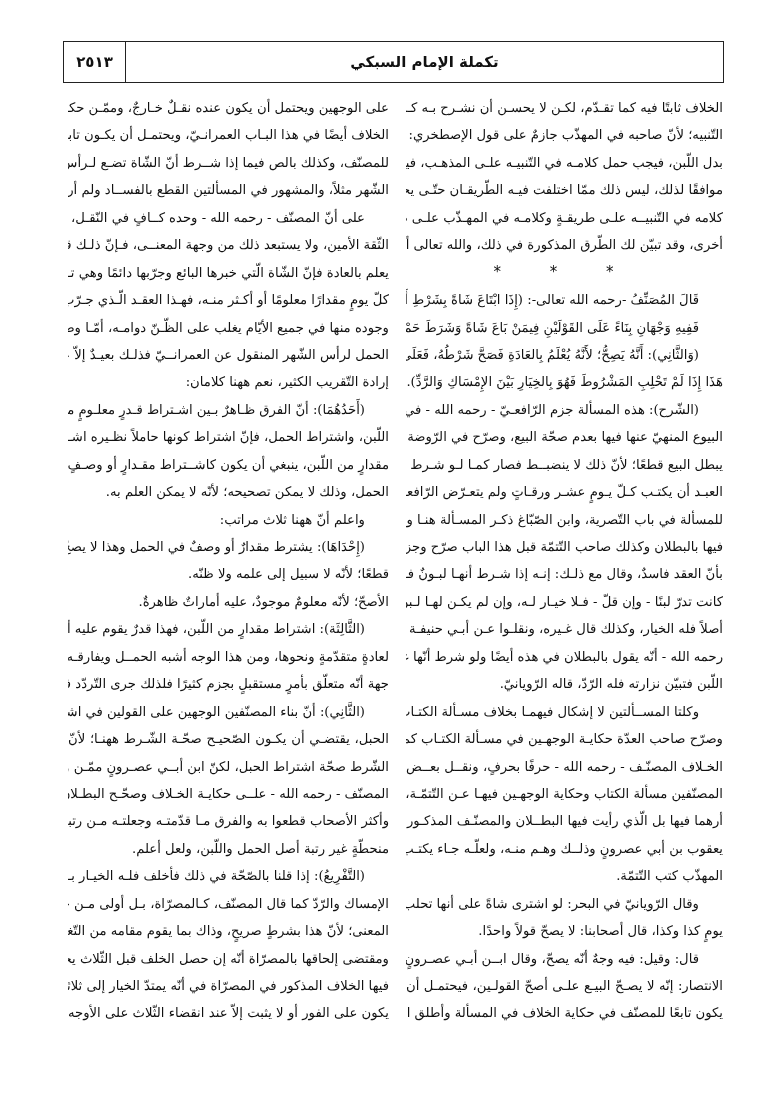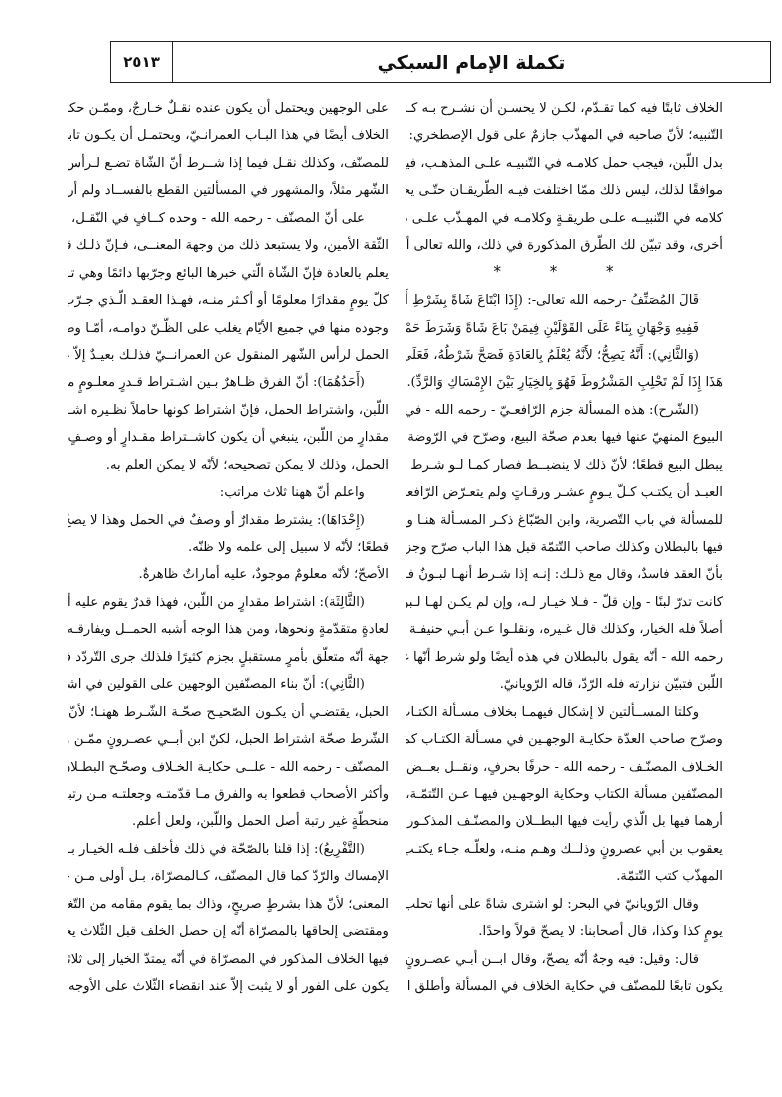--- a/index.html
+++ b/index.html
@@ -1,27 +1,27 @@
 <!DOCTYPE html>
 <html><head>
 <meta charset="utf-8">
 <style>
   html, body { margin:0; padding:0; background:#ffffff; }
   body { width:782px; height:1097px; position:relative; overflow:hidden; color:#111; }
   .header-box {
     position:absolute; left:63px; top:41px; width:661px; height:42px;
-    border:1.5px solid #222; box-sizing:border-box; display:flex; direction:ltr;margin-left:47px;
+    border:1.5px solid #222; box-sizing:border-box; display:flex; direction:ltr;
   }
   .page-num-cell {
     width:61px; border-right:1.5px solid #222; display:flex; align-items:center; justify-content:center;
     font-family:"DejaVu Sans", sans-serif; font-weight:bold; font-size:15px; letter-spacing:1px;
   }
   .title-cell {
     flex:1; display:flex; align-items:center; justify-content:center;
-    font-family:"DejaVu Sans", sans-serif; font-weight:bold; font-size:19px; direction:rtl;
+    font-family:"DejaVu Sans", sans-serif; font-weight:bold; font-size:15px; direction:rtl;
   }
   .col {
     position:absolute; top:94px; direction:rtl; text-align:justify;
     font-family:"DejaVu Serif", serif; font-size:13.2px; line-height:27.45px;
   }
   .col-right { left:406px; width:317px; }
   .col-left  { left:68px;  width:321px; }
   .line { display:block; white-space:nowrap; text-align:justify; text-align-last:justify; overflow:hidden; height:27.45px; }
   .line.last { text-align-last:right; }
   .line.indent { padding-right:24px; }
@@ -62,33 +62,35 @@
     <span class="line indent">وكلتا المســألتين لا إشكال فيهمـا بخلاف مسـألة الكتـاب،</span>
     <span class="line ">وصرّح صاحب العدّة حكايـة الوجهـين في مسـألة الكتـاب كمـا</span>
     <span class="line ">الخـلاف المصنّـف - رحمه الله - حرفًا بحرفٍ، ونقــل بعــض</span>
     <span class="line ">المصنّفين مسألة الكتاب وحكاية الوجهـين فيهـا عـن التّتمّـة، ولم</span>
     <span class="line ">أرهما فيها بل الّذي رأيت فيها البطــلان والمصنّـف المذكـور هـو</span>
     <span class="line ">يعقوب بن أبي عصرونٍ وذلــك وهـم منـه، ولعلّـه جـاء يكتـب</span>
     <span class="line last">المهذّب كتب التّتمّة.</span>
     <span class="line indent">وقال الرّويانيّ في البحر: لو اشترى شاةً على أنها تحلب كـلّ</span>
     <span class="line last">يومٍ كذا وكذا، قال أصحابنا: لا يصحّ قولاً واحدًا.</span>
     <span class="line indent">قال: وقيل: فيه وجهٌ أنّه يصحّ، وقال ابــن أبـي عصـرونٍ في</span>
+    <span class="line ">الانتصار: إنّه لا يصـحّ البيـع علـى أصحّ القولـين، فيحتمـل أن</span>
     <span class="line ">يكون تابعًا للمصنّف في حكاية الخلاف في المسألة وأطلق القولين</span>
   </div>
 <div class="col col-left" id="col-left">
     <span class="line ">على الوجهين ويحتمل أن يكون عنده نقـلٌ خـارجٌ، وممّـن حكـى</span>
     <span class="line ">الخلاف أيضًا في هذا البـاب العمرانـيّ، ويحتمـل أن يكـون تابعًـا</span>
-    <span class="line ">للمصنّف، وكذلك نقـل فيما إذا شــرط أنّ الشّاة تضـع لـرأس</span>
+    <span class="line ">للمصنّف، وكذلك بالص فيما إذا شــرط أنّ الشّاة تضـع لـرأس</span>
     <span class="line ">الشّهر مثلاً، والمشهور في المسألتين القطع بالفســاد ولم أر الخـلاف</span>
     <span class="line indent">على أنّ المصنّف - رحمه الله - وحده كــافٍ في النّقـل، فهـو</span>
     <span class="line ">الثّقة الأمين، ولا يستبعد ذلك من وجهة المعنــى، فـإنّ ذلـك قـد</span>
     <span class="line ">يعلم بالعادة فإنّ الشّاة الّتي خبرها البائع وجرّبها دائمًا وهي تـدرّ</span>
     <span class="line ">كلّ يومٍ مقدارًا معلومًا أو أكـثر منـه، فهـذا العقـد الّـذي جـرّب</span>
     <span class="line ">وجوده منها في جميع الأيّام يغلب على الظّـنّ دوامـه، أمّـا وضـع</span>
     <span class="line ">الحمل لرأس الشّهر المنقول عن العمرانــيّ فذلـك بعيـدٌ إلاّ علـى</span>
+    <span class="line last">إرادة التّقريب الكثير، نعم ههنا كلامان:</span>
     <span class="line indent">(أَحَدُهُمَا): أنّ الفرق ظـاهرٌ بـين اشـتراط قـدرٍ معلـومٍ مـن</span>
     <span class="line ">اللّبن، واشتراط الحمل، فإنّ اشتراط كونها حاملاً نظـيره اشـتراط</span>
     <span class="line ">مقدارٍ من اللّبن، ينبغي أن يكون كاشــتراط مقـدارٍ أو وصـفٍ في</span>
     <span class="line last">الحمل، وذلك لا يمكن تصحيحه؛ لأنّه لا يمكن العلم به.</span>
     <span class="line indent last">واعلم أنّ ههنا ثلاث مراتب:</span>
     <span class="line indent">(إِحْدَاهَا): يشترط مقدارٌ أو وصفٌ في الحمل وهذا لا يصحّ</span>
     <span class="line last">قطعًا؛ لأنّه لا سبيل إلى علمه ولا ظنّه.</span>
     <span class="line last">الأصحّ؛ لأنّه معلومٌ موجودٌ، عليه أماراتٌ ظاهرةٌ.</span>
     <span class="line indent">(الثَّالِثَة): اشتراط مقدارٍ من اللّبن، فهذا قدرٌ يقوم عليه أمارةٌ</span>
     <span class="line ">لعادةٍ متقدّمةٍ ونحوها، ومن هذا الوجه أشبه الحمــل ويفارقـه مـن</span>

